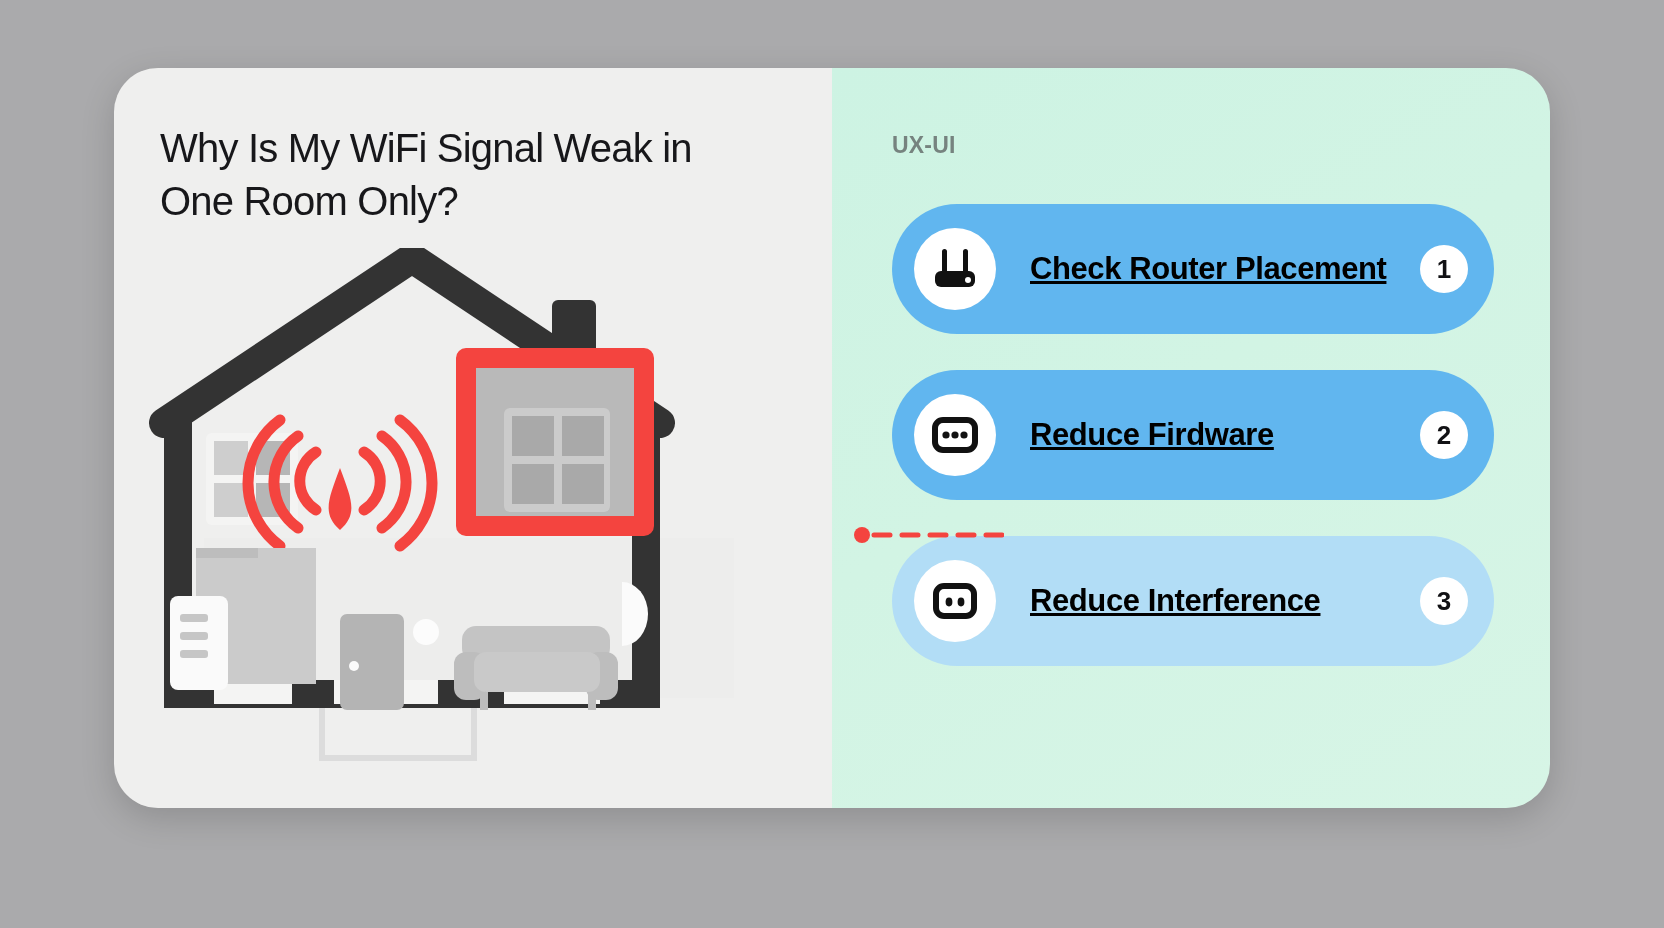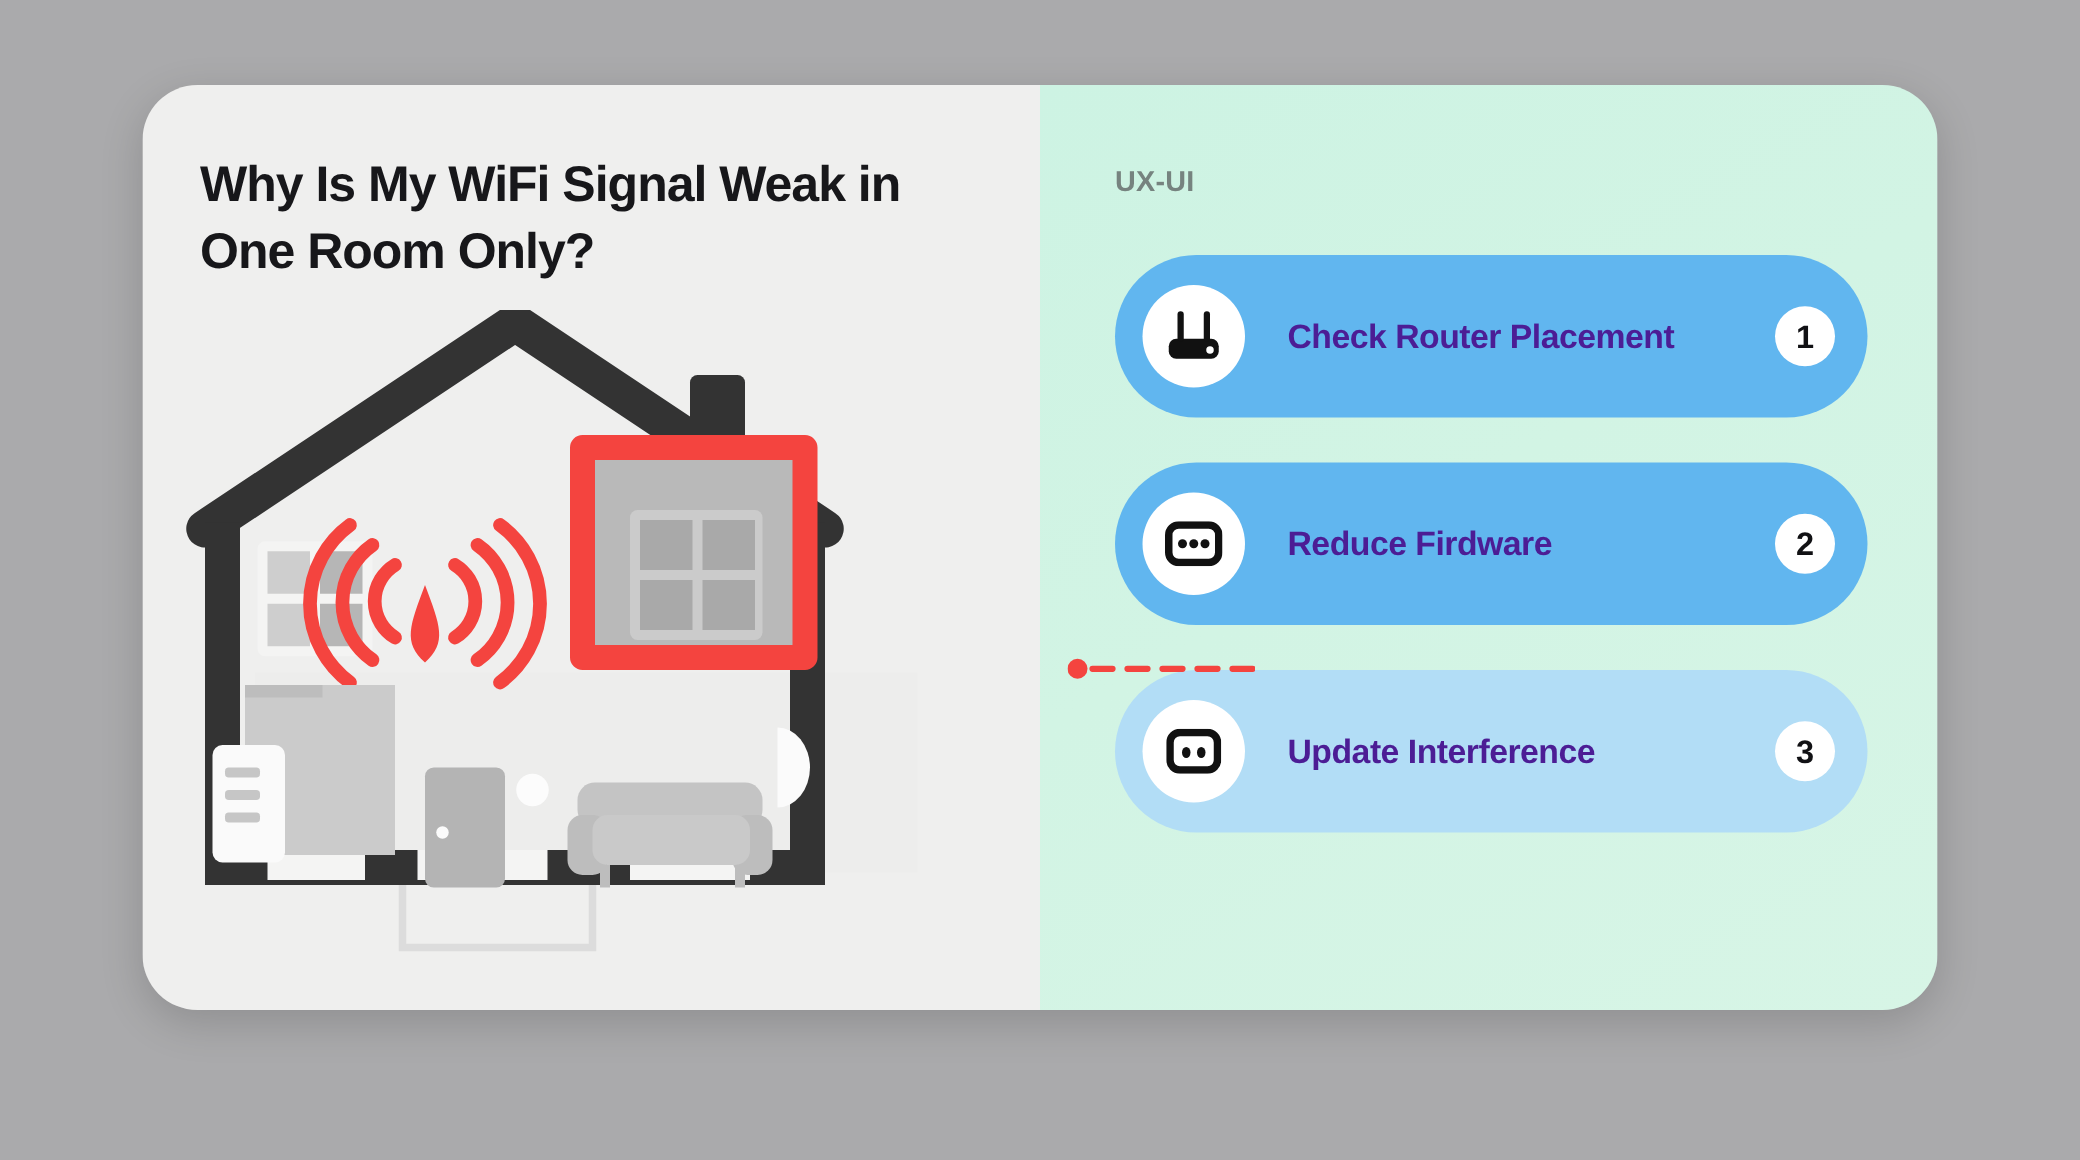--- a/index.html
+++ b/index.html
@@ -38,21 +38,21 @@
     flex: 0 0 718px;
   }
 
   #headline {
     position: absolute;
     left: 46px;
     top: 54px;
     width: 600px;
     font-size: 40px;
     line-height: 1.33;
-    font-weight: 700;
+    font-weight: 400;
     letter-spacing: -0.8px;
     color: #17171a;
   }
 
   #house-illustration {
     position: absolute;
     left: 30px;
     top: 180px;
     width: 660px;
     height: 520px;
@@ -112,24 +112,25 @@
     background: #ffffff;
     flex: 0 0 82px;
     display: flex;
     align-items: center;
     justify-content: center;
   }
 
   .tip-label {
     flex: 1;
     margin-left: 34px;
-    font-size: 27px;
+    font-size: 31px;
     font-weight: 700;
-    color: #4c1d95;
+    color: #000000;
     letter-spacing: -0.4px;
+    text-decoration: underline;
   }
 
   .tip-number {
     width: 48px;
     height: 48px;
     flex: 0 0 48px;
     border-radius: 50%;
     background: #ffffff;
     display: flex;
     align-items: center;
@@ -283,19 +284,19 @@
       </div>
 
       <div class="tip-card" style="background:#b2ddf6">
         <div class="tip-icon-badge">
           <svg width="44" height="36" viewBox="0 0 44 36">
             <rect x="3" y="3" width="38" height="30" rx="8" fill="none" stroke="#111" stroke-width="6"></rect>
             <ellipse cx="16" cy="19" rx="3.4" ry="4.4" fill="#111"></ellipse>
             <ellipse cx="28" cy="19" rx="3.4" ry="4.4" fill="#111"></ellipse>
           </svg>
         </div>
-        <span class="tip-label">Update Interference</span>
+        <span class="tip-label">Reduce Interference</span>
         <span class="tip-number">3</span>
       </div>
 
     </div>
   </div>
 </div>
 
 </body></html>

